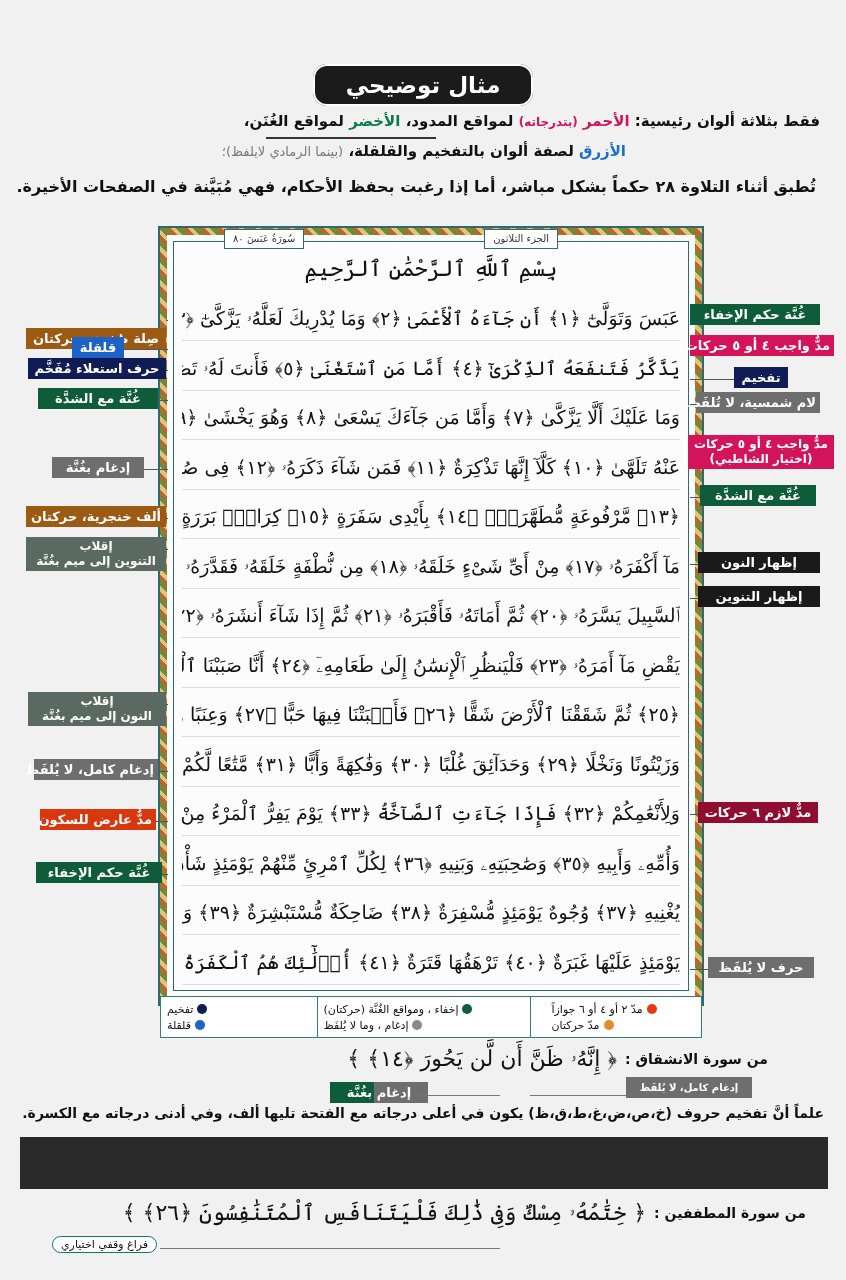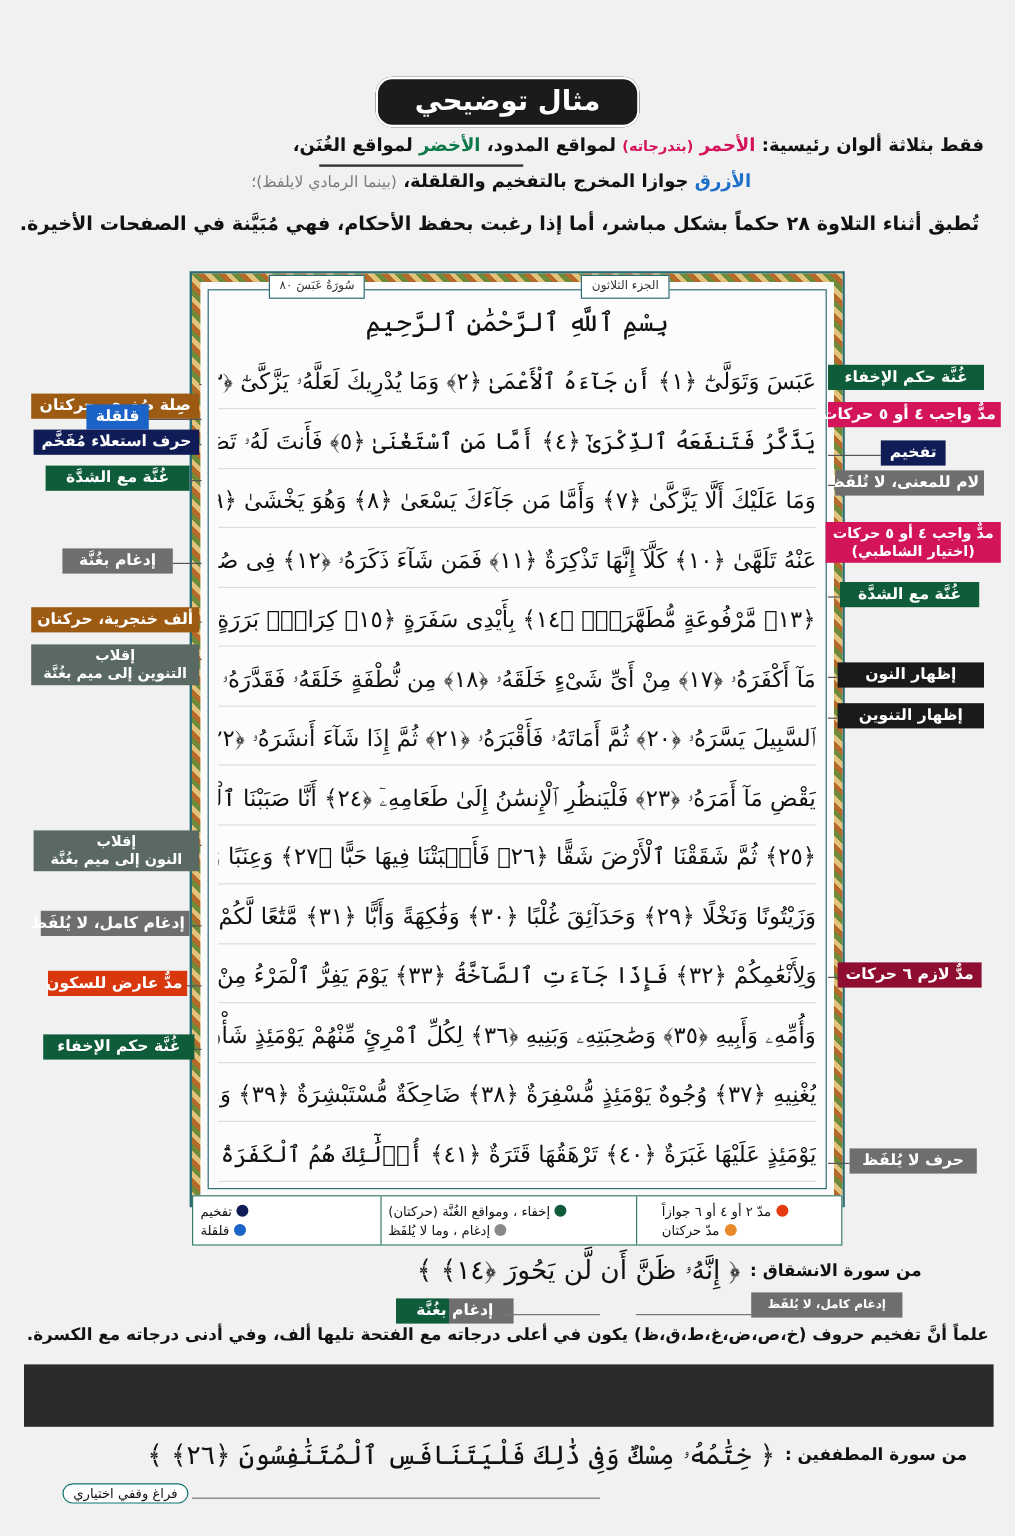--- a/index.html
+++ b/index.html
@@ -38,21 +38,21 @@
   <span class="red">الأحمر</span>
   <span class="red" style="font-size:12px">(بتدرجاته)</span>
   <span>لمواقع المدود،</span>
   <span class="green">الأخضر</span>
   <span>لمواقع الغُنَن،</span>
 </div>
 <div class="abs" style="left:266px;top:137px;width:170px;height:2px;background:#333"></div>
 
 <div class="abs intro2 rtl">
   <span class="blue">الأزرق</span>
-  <span>جوازا المخرج بالتفخيم والقلقلة،</span>
+  <span>لصفة ألوان بالتفخيم والقلقلة،</span>
   <span class="gray">(بينما الرمادي لايلفظ)؛</span>
 </div>
 
 <div class="abs intro3 rtl">تُطبق أثناء التلاوة ٢٨ حكماً بشكل مباشر، أما إذا رغبت بحفظ الأحكام، فهي مُبَيَّنة في الصفحات الأخيرة.</div>
 
 <div class="abs page">
   <div class="page-inner">
     <div class="abs hdr-tag" style="left:50px">سُورَةُ عَبَسَ ٨٠</div>
     <div class="abs hdr-tag" style="right:130px">الجزء الثلاثون</div>
     <div class="abs bismillah rtl">بِسْمِ ٱللَّهِ ٱلرَّحْمَٰنِ ٱلرَّحِيمِ</div>
@@ -101,21 +101,21 @@
     <div class="label rtl" style="top: 862px; left: 36px; width: 118px; background: rgb(14, 92, 58);">غُنَّة حكم الإخفاء</div>
     <div class="abs" style="top: 874px; height: 1px; background: rgb(85, 85, 85); left: 162px; width: 6px;"></div>
   </div>
 <div id="right-labels">
     <div class="label rtl" style="top: 304px; left: 690px; width: 122px; background: rgb(14, 92, 58);">غُنَّة حكم الإخفاء</div>
     <div class="abs" style="top: 316px; height: 1px; background: rgb(85, 85, 85); left: 690px; width: 0px;"></div>
     <div class="label rtl" style="top: 335px; left: 690px; width: 136px; background: rgb(212, 20, 90);">مدٌّ واجب ٤ أو ٥ حركات</div>
     <div class="abs" style="top: 347px; height: 1px; background: rgb(85, 85, 85); left: 690px; width: 0px;"></div>
     <div class="label rtl" style="top: 367px; left: 734px; width: 46px; background: rgb(15, 28, 85);">تفخيم</div>
     <div class="abs" style="top: 379px; height: 1px; background: rgb(85, 85, 85); left: 690px; width: 44px;"></div>
-    <div class="label rtl" style="top: 392px; left: 696px; width: 116px; background: rgb(110, 110, 110);">لام للمعنى، لا تُلفَظ</div>
+    <div class="label rtl" style="top: 392px; left: 696px; width: 116px; background: rgb(110, 110, 110);">لام شمسية، لا تُلفَظ</div>
     <div class="abs" style="top: 404px; height: 1px; background: rgb(85, 85, 85); left: 690px; width: 6px;"></div>
     <div class="label rtl" style="top: 435px; left: 688px; width: 138px; background: rgb(212, 20, 90); white-space: pre-line; font-size: 12px; line-height: 15px;">مدٌّ واجب ٤ أو ٥ حركات
 (اختيار الشاطبي)</div>
     <div class="abs" style="top: 447px; height: 1px; background: rgb(85, 85, 85); left: 690px; width: 0px;"></div>
     <div class="label rtl" style="top: 485px; left: 700px; width: 108px; background: rgb(14, 92, 58);">غُنَّة مع الشدَّة</div>
     <div class="abs" style="top: 497px; height: 1px; background: rgb(85, 85, 85); left: 690px; width: 10px;"></div>
     <div class="label rtl" style="top: 552px; left: 698px; width: 114px; background: rgb(26, 26, 26);">إظهار النون</div>
     <div class="abs" style="top: 564px; height: 1px; background: rgb(85, 85, 85); left: 690px; width: 8px;"></div>
     <div class="label rtl" style="top: 586px; left: 698px; width: 114px; background: rgb(26, 26, 26);">إظهار التنوين</div>
     <div class="abs" style="top: 598px; height: 1px; background: rgb(85, 85, 85); left: 690px; width: 8px;"></div>

